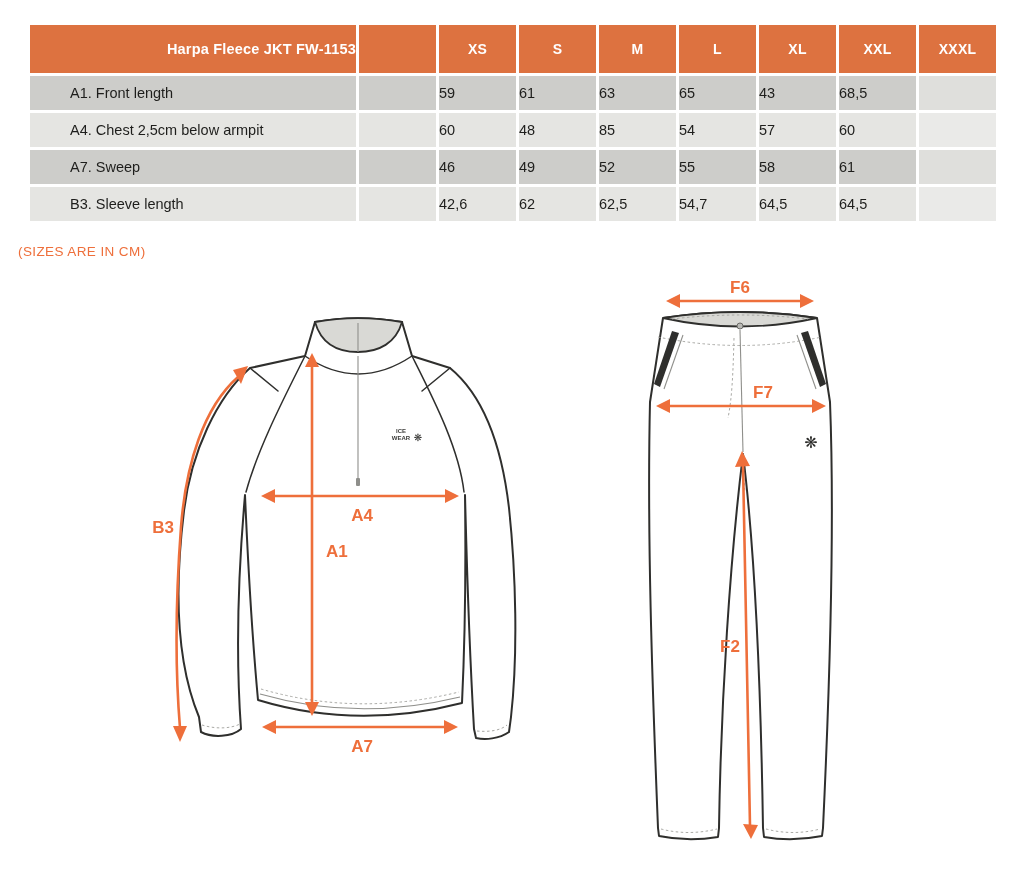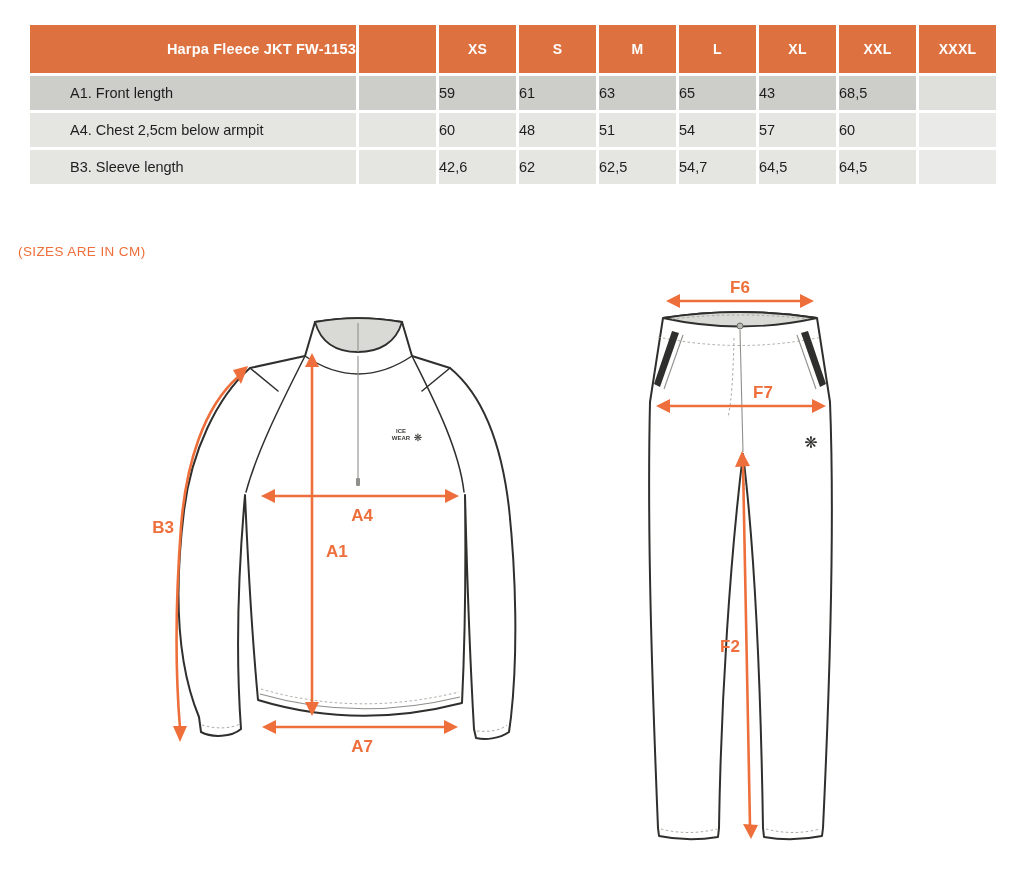--- a/index.html
+++ b/index.html
@@ -97,24 +97,35 @@
     <td>65</td>
     <td>43</td>
     <td>68,5</td>
     <td class="ghost"></td>
   </tr>
   <tr class="row-even">
     <td class="lbl">A4. Chest 2,5cm below armpit</td>
     <td></td>
     <td>60</td>
     <td>48</td>
-    <td>51</td>
+    <td>85</td>
     <td>54</td>
     <td>57</td>
     <td>60</td>
+    <td class="ghost"></td>
+  </tr>
+  <tr class="row-odd">
+    <td class="lbl">A7. Sweep</td>
+    <td></td>
+    <td>46</td>
+    <td>49</td>
+    <td>52</td>
+    <td>55</td>
+    <td>58</td>
+    <td>61</td>
     <td class="ghost"></td>
   </tr>
   <tr class="row-even">
     <td class="lbl">B3. Sleeve length</td>
     <td></td>
     <td>42,6</td>
     <td>62</td>
     <td>62,5</td>
     <td>54,7</td>
     <td>64,5</td>

